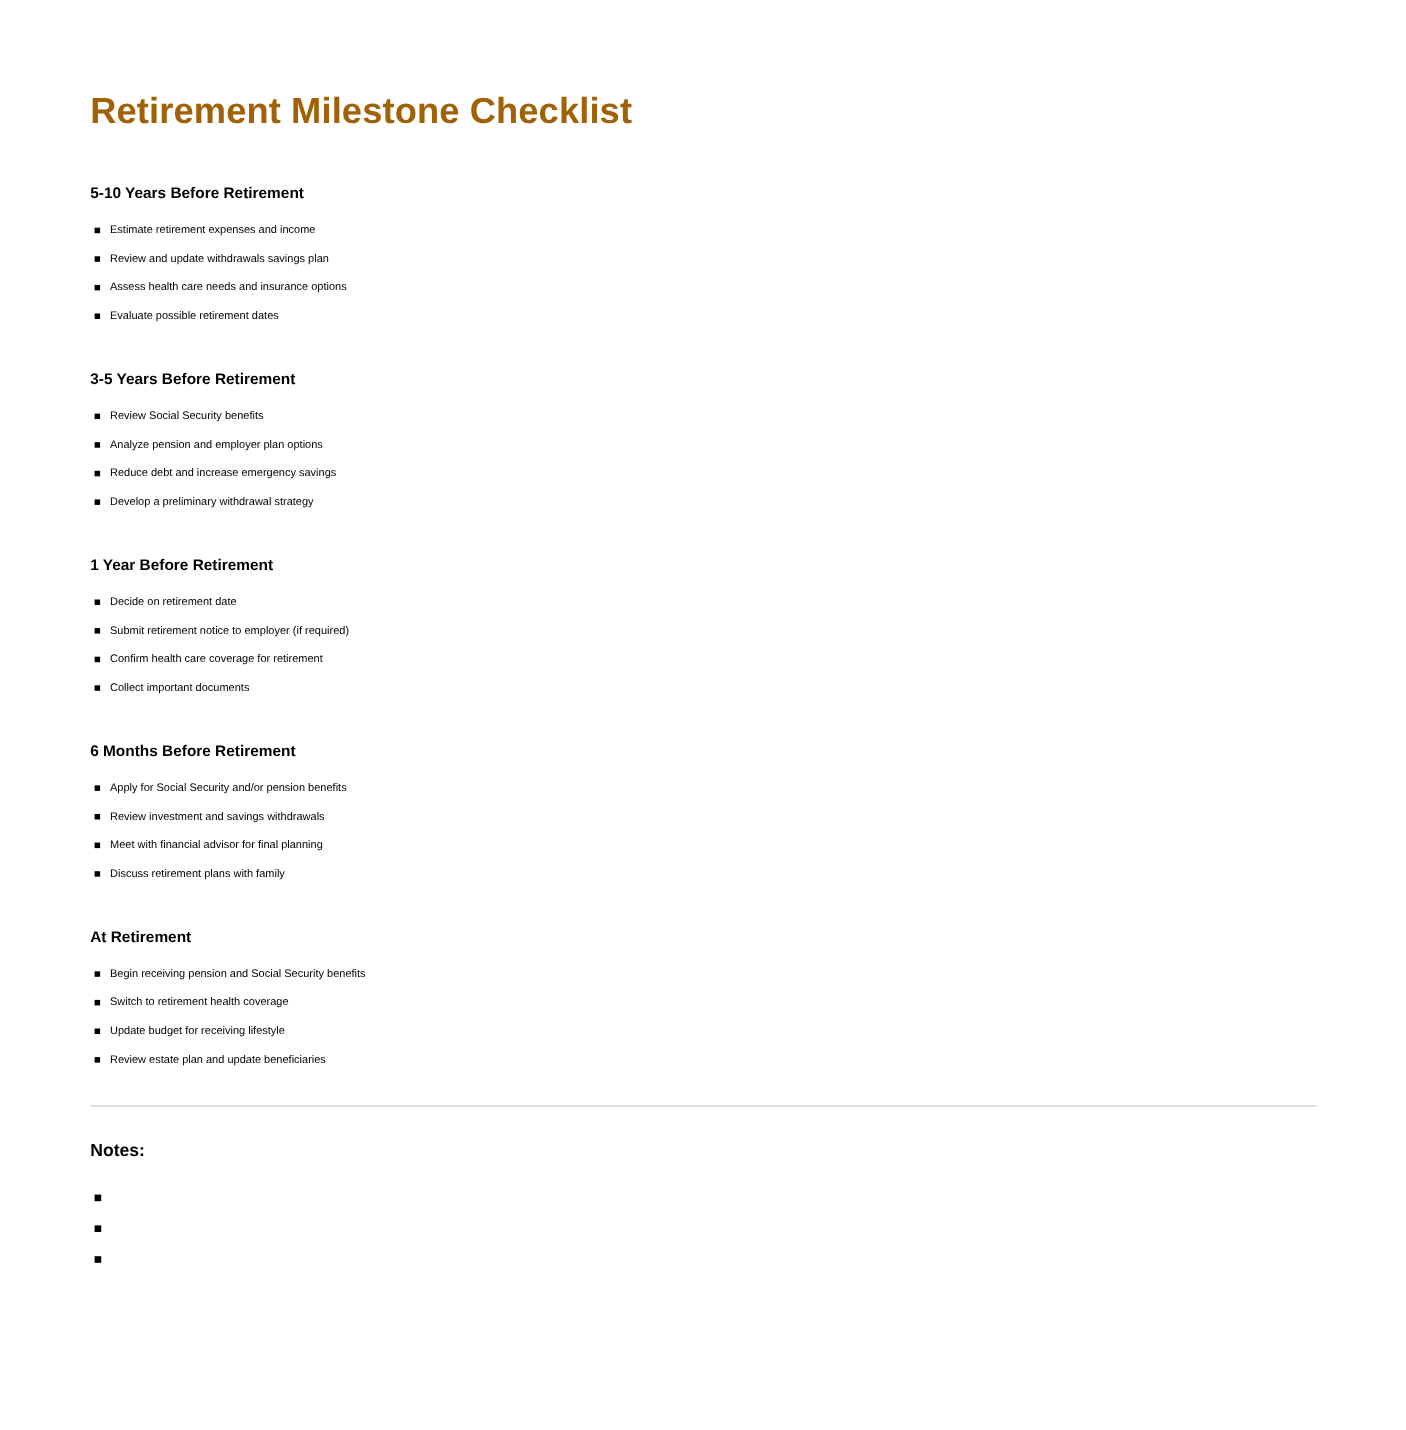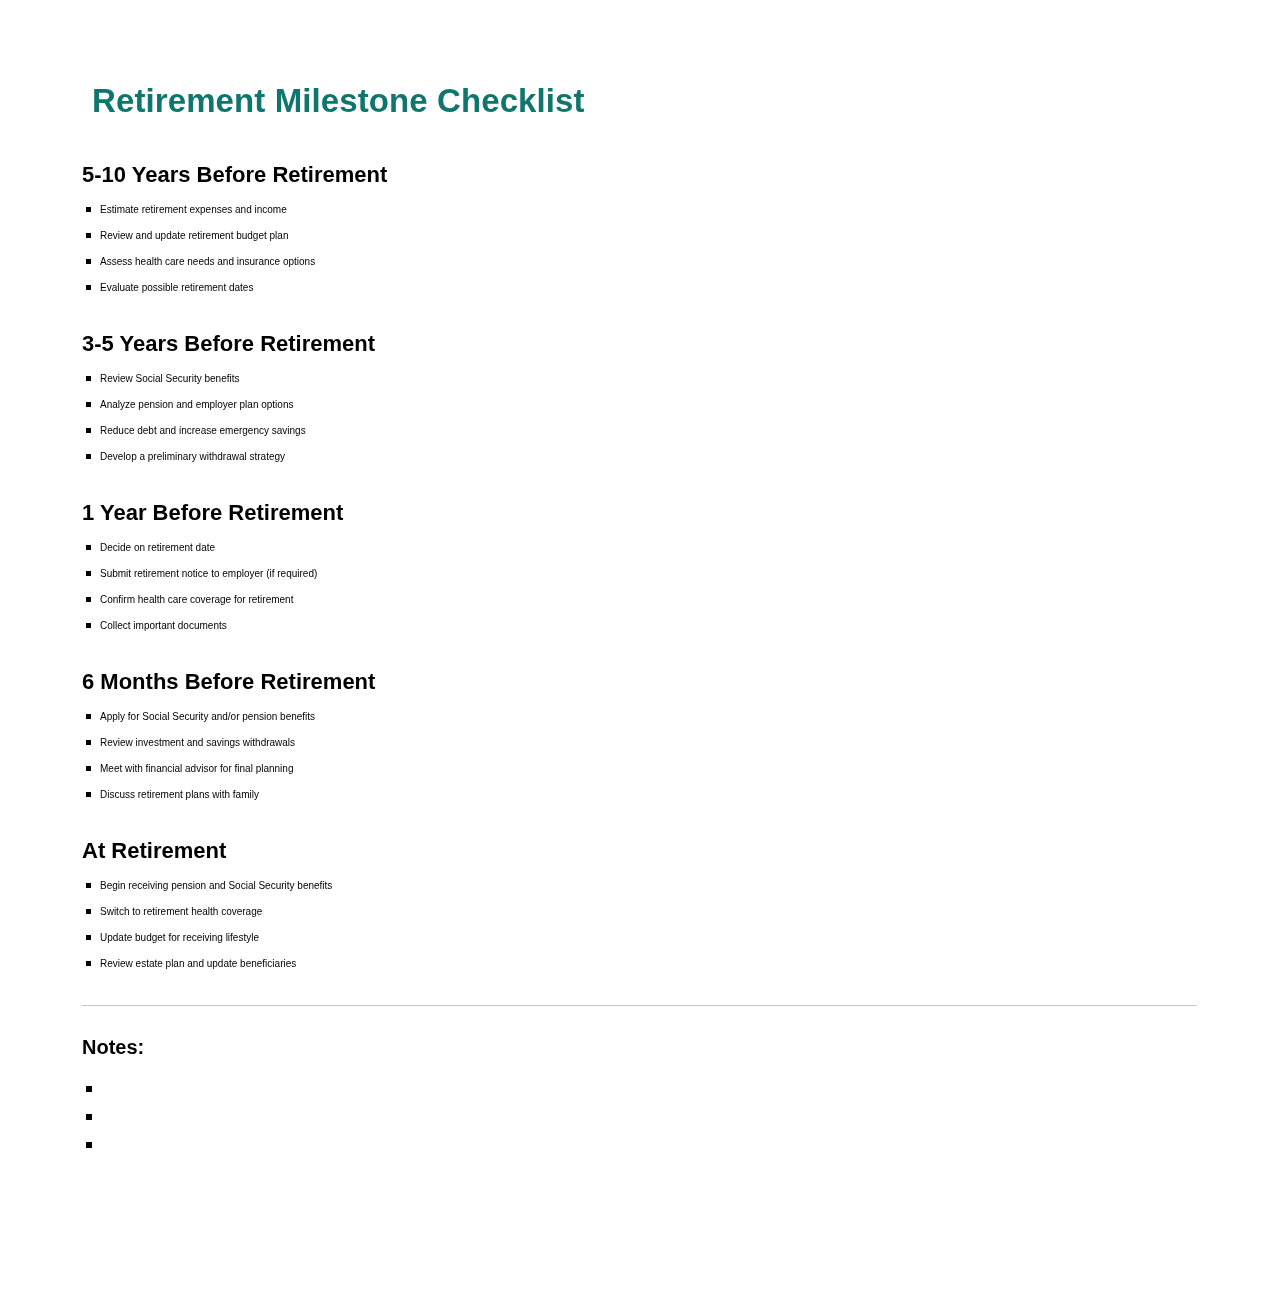--- a/index.html
+++ b/index.html
@@ -21,31 +21,31 @@
     width: 1278px;
     height: 1300px;
     padding: 82px 80px 0 82px;
     background: #ffffff;
   }
   .doc-title {
     font-size: 33px;
     font-weight: bold;
     line-height: 38px;
     letter-spacing: 0.1px;
-    margin: 0 0 44px 10px;
-    color: #0f766e;
+    margin: 0 0 44px 0;
+    color: #a16207;
   }
   .section {
     margin: 0 0 32px 0;
   }
   .section:last-of-type {
     margin-bottom: 16px;
   }
   .section-heading {
-    font-size: 22px;
+    font-size: 14px;
     font-weight: bold;
     line-height: 22px;
     margin: 0 0 11px 0;
     color: #000000;
   }
   ul.check-list {
     list-style: none;
     margin: 0;
     padding: 0;
   }
@@ -73,21 +73,21 @@
     border: 0;
     border-top: 1px solid #c6c6c6;
     margin: 28px 0 0 0;
     width: 1115px;
     height: 0;
   }
   .notes-block {
     margin-top: 30px;
   }
   .notes-heading {
-    font-size: 20px;
+    font-size: 16px;
     font-weight: bold;
     line-height: 22px;
     margin: 0 0 18px 0;
     color: #000000;
   }
   ul.notes-list {
     list-style: none;
     margin: 0;
     padding: 0;
   }
@@ -116,21 +116,21 @@
 <div class="page">
 
   <h1 class="doc-title">Retirement Milestone Checklist</h1>
 
   <div>
 
   <div class="section">
         <h2 class="section-heading">5-10 Years Before Retirement</h2>
         <ul class="check-list">
           <li><span class="bullet-square"></span><span class="item-text">Estimate retirement expenses and income</span></li>
-          <li><span class="bullet-square"></span><span class="item-text">Review and update retirement budget plan</span></li>
+          <li><span class="bullet-square"></span><span class="item-text">Review and update withdrawals savings plan</span></li>
           <li><span class="bullet-square"></span><span class="item-text">Assess health care needs and insurance options</span></li>
           <li><span class="bullet-square"></span><span class="item-text">Evaluate possible retirement dates</span></li>
         </ul>
       </div>
       <div class="section">
         <h2 class="section-heading">3-5 Years Before Retirement</h2>
         <ul class="check-list">
           <li><span class="bullet-square"></span><span class="item-text">Review Social Security benefits</span></li>
           <li><span class="bullet-square"></span><span class="item-text">Analyze pension and employer plan options</span></li>
           <li><span class="bullet-square"></span><span class="item-text">Reduce debt and increase emergency savings</span></li>

